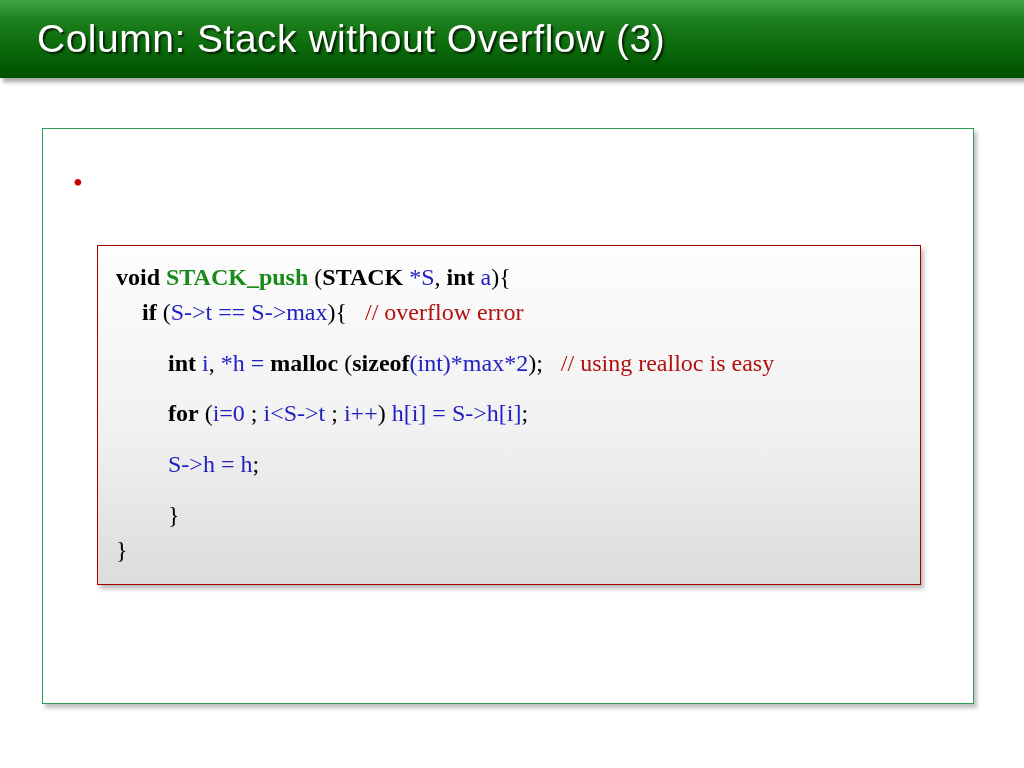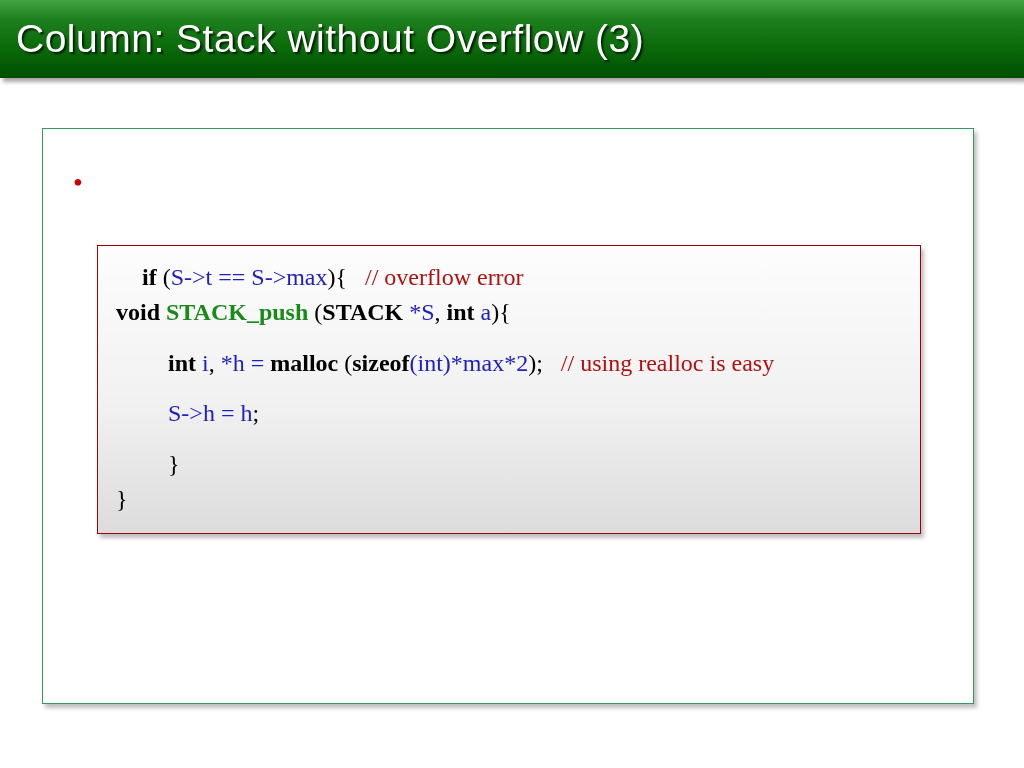--- a/index.html
+++ b/index.html
@@ -8,21 +8,21 @@
     background: #ffffff; overflow: hidden;
     font-family: Georgia, "Times New Roman", serif;
   }
   .slide {
     width: 1024px; height: 768px; position: relative; background: #fff;
   }
   .titlebar {
     position: absolute; left: 0; top: 0; width: 1024px; height: 78px;
     background: linear-gradient(to bottom, #42a342 0%, #1e7f1e 25%, #0b6b0b 60%, #004f00 100%);
     box-shadow: 3px 4px 4px rgba(0,0,0,0.35);
-    display: flex; align-items: center; padding-left: 16px;
+    display: flex; align-items: center; padding-left: 37px;
   }
   .titlebar h1 {
     margin: 0; font-family: Verdana, Geneva, sans-serif;
     font-size: 39px; font-weight: 400;
     color: #ffffff;
     text-shadow: 2px 2px 2px rgba(0,0,0,0.7);
     letter-spacing: 0.5px;
   }
   .content-box {
     position: absolute; left: 42px; top: 128px;
@@ -67,26 +67,27 @@
   </div>
 
   <div class="content-box">
 
     <div class="bullet-row">
       <span class="bullet-dot">•</span>
     </div>
 
     <div class="code-box">
 
+      <div class="line"><span class="kw">void</span><span class="fn"> STACK_push</span><span class="pl"> (</span><span class="kw">STACK</span><span class="var"> *S</span><span class="pl">, </span><span class="kw">int</span><span class="var"> a</span><span class="pl">){</span></div>
+
       <div class="line i1"><span class="kw">if</span><span class="pl"> (</span><span class="var">S-&gt;t == S-&gt;max</span><span class="pl">){   </span><span class="cmt">// overflow error</span></div>
-
-      <div class="line"><span class="kw">void</span><span class="fn"> STACK_push</span><span class="pl"> (</span><span class="kw">STACK</span><span class="var"> *S</span><span class="pl">, </span><span class="kw">int</span><span class="var"> a</span><span class="pl">){</span></div>
 
       <div class="line i2"><span class="kw">int</span><span class="var"> i</span><span class="pl">, </span><span class="var">*h =</span><span class="pl"> </span><span class="kw">malloc</span><span class="pl"> (</span><span class="kw">sizeof</span><span class="var">(int)*max*2</span><span class="pl">);   </span><span class="cmt">// using realloc is easy</span></div>
 
+      <div class="line i2"><span class="kw">for</span><span class="pl"> (</span><span class="var">i=0</span><span class="pl"> ; </span><span class="var">i&lt;S-&gt;t</span><span class="pl"> ; </span><span class="var">i++</span><span class="pl">) </span><span class="var">h[i] = S-&gt;h[i]</span><span class="pl">;</span></div>
 
 
       <div class="line i2"><span class="var">S-&gt;h = h</span><span class="pl">;</span></div>
 
       <div class="line i2"><span class="pl">}</span></div>
 
 
 
       <div class="line"><span class="pl">}</span></div>
 

